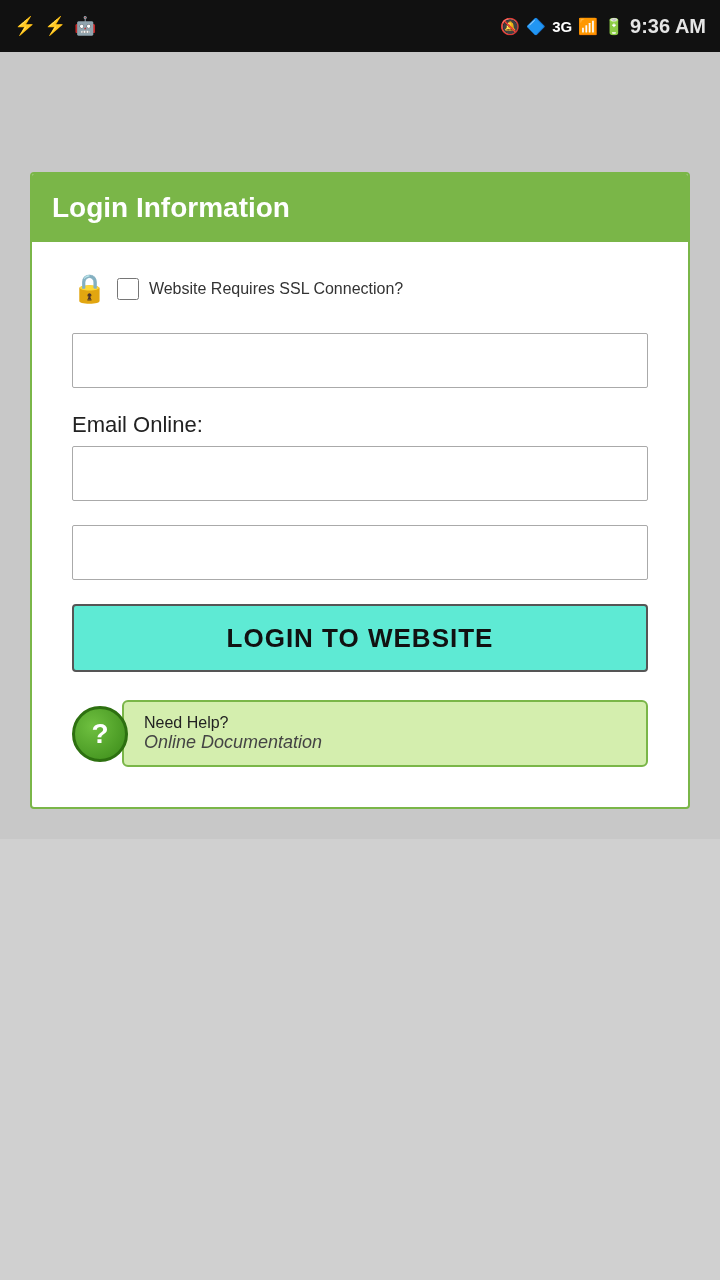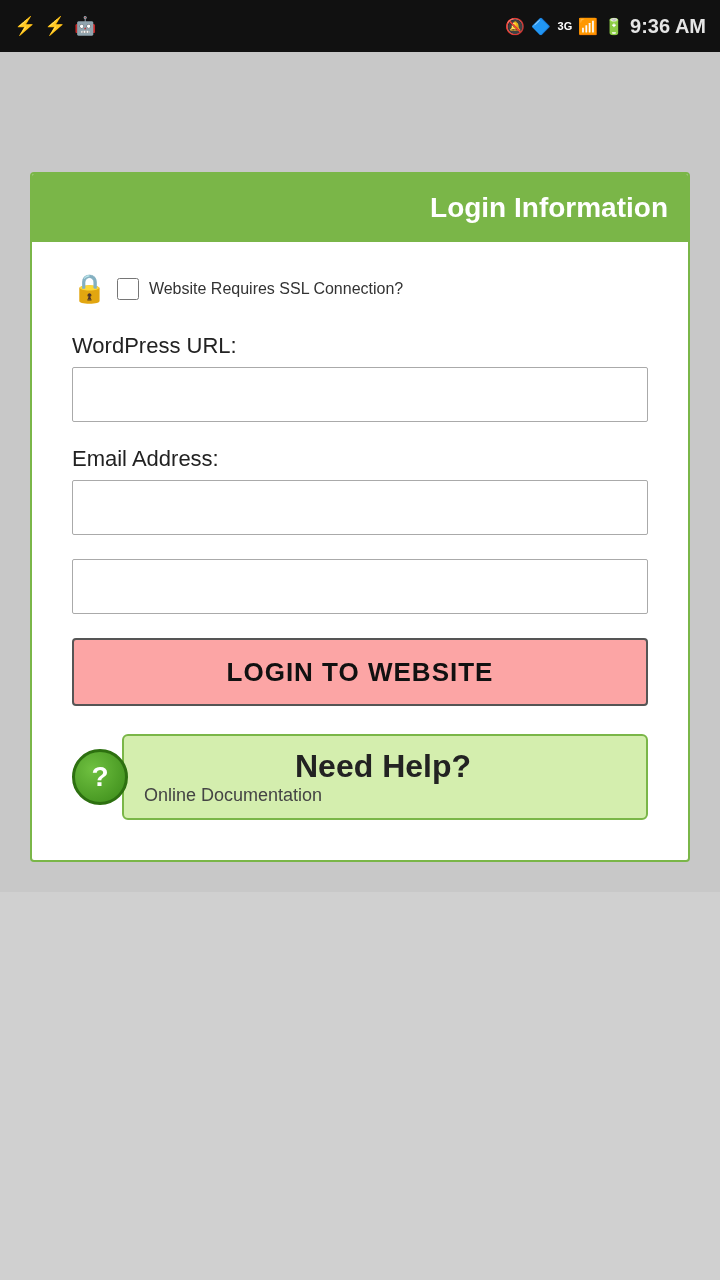--- a/index.html
+++ b/index.html
@@ -58,21 +58,21 @@
     .card {
       background: #fff;
       border: 2px solid #7ab648;
       border-radius: 4px;
       overflow: hidden;
     }
 
     .card-header {
       background: #7ab648;
       padding: 18px 20px;
-      text-align: right;
+      text-align: left;
     }
 
     .card-header-title {
       color: #fff;
       font-size: 28px;
       font-weight: bold;
     }
 
     .card-body {
       padding: 30px 40px 40px;
@@ -126,21 +126,21 @@
       padding: 0 10px;
       outline: none;
     }
 
     
     .login-btn {
       display: block;
       width: 100%;
       height: 68px;
       border: 2.5px solid #555;
-      background: #fca5a5;
+      background: #5eead4;
       border-radius: 4px;
       font-size: 26px;
       font-weight: bold;
       color: #111;
       letter-spacing: 1px;
       cursor: pointer;
       margin-top: 10px;
       margin-bottom: 28px;
       text-align: center;
     }
@@ -175,45 +175,45 @@
     .help-text-box {
       background: #d4eeae;
       border: 2px solid #7ab648;
       border-radius: 6px;
       padding: 12px 24px 12px 20px;
       margin-left: -6px;
       flex: 1;
     }
 
     .help-title {
-      font-size: 32px;
-      font-weight: bold;
+      font-size: 16px;
+      font-weight: normal;
       color: #222;
-      text-align: center;
     }
 
     .help-subtitle {
       font-size: 18px;
       color: #444;
+      font-style: italic;
     }
   </style>
 </head>
 <body>
 
 <div class="status-bar">
   <div class="status-left">
 
     <span class="status-icon">⚡</span>
     <span class="status-icon">⚡</span>
     <span class="status-icon">🤖</span>
   </div>
   <div class="status-right">
     <span class="status-icon" style="font-size:16px;">🔕</span>
     <span class="status-icon" style="font-size:16px;">🔷</span>
-    <span class="status-icon" style="font-size:11px; color:#fff; font-weight:bold;">3G</span>
+    <span class="status-icon" style="font-size:15px; color:#fff; font-weight:bold;">3G</span>
     <span class="status-icon" style="font-size:16px;">📶</span>
     <span class="status-icon" style="font-size:16px;">🔋</span>
     <span class="status-time">9:36 AM</span>
   </div>
 </div>
 
 <div class="main-content">
   <div class="card">
 
     <div class="card-header">
@@ -222,26 +222,25 @@
 
     <div class="card-body">
 
       <div class="ssl-row">
         <span class="lock-icon">🔒</span>
         <input type="checkbox" class="ssl-checkbox" style="width: 22px; height: 22px; cursor: pointer;">
         <span class="ssl-label">Website Requires SSL Connection?</span>
       </div>
 
       <div class="field-group">
-        <label class="field-label">WordPress URL:</label>
         <input type="text" class="field-input" style="">
       </div>
 
       <div class="field-group">
-        <label class="field-label">Email Address:</label>
+        <label class="field-label">Email Online:</label>
         <input type="email" class="field-input" style="">
       </div>
 
       <div class="field-group">
         <input type="password" class="field-input" style="">
       </div>
 
       <button class="login-btn">LOGIN TO WEBSITE</button>
 
       <div class="help-section">

